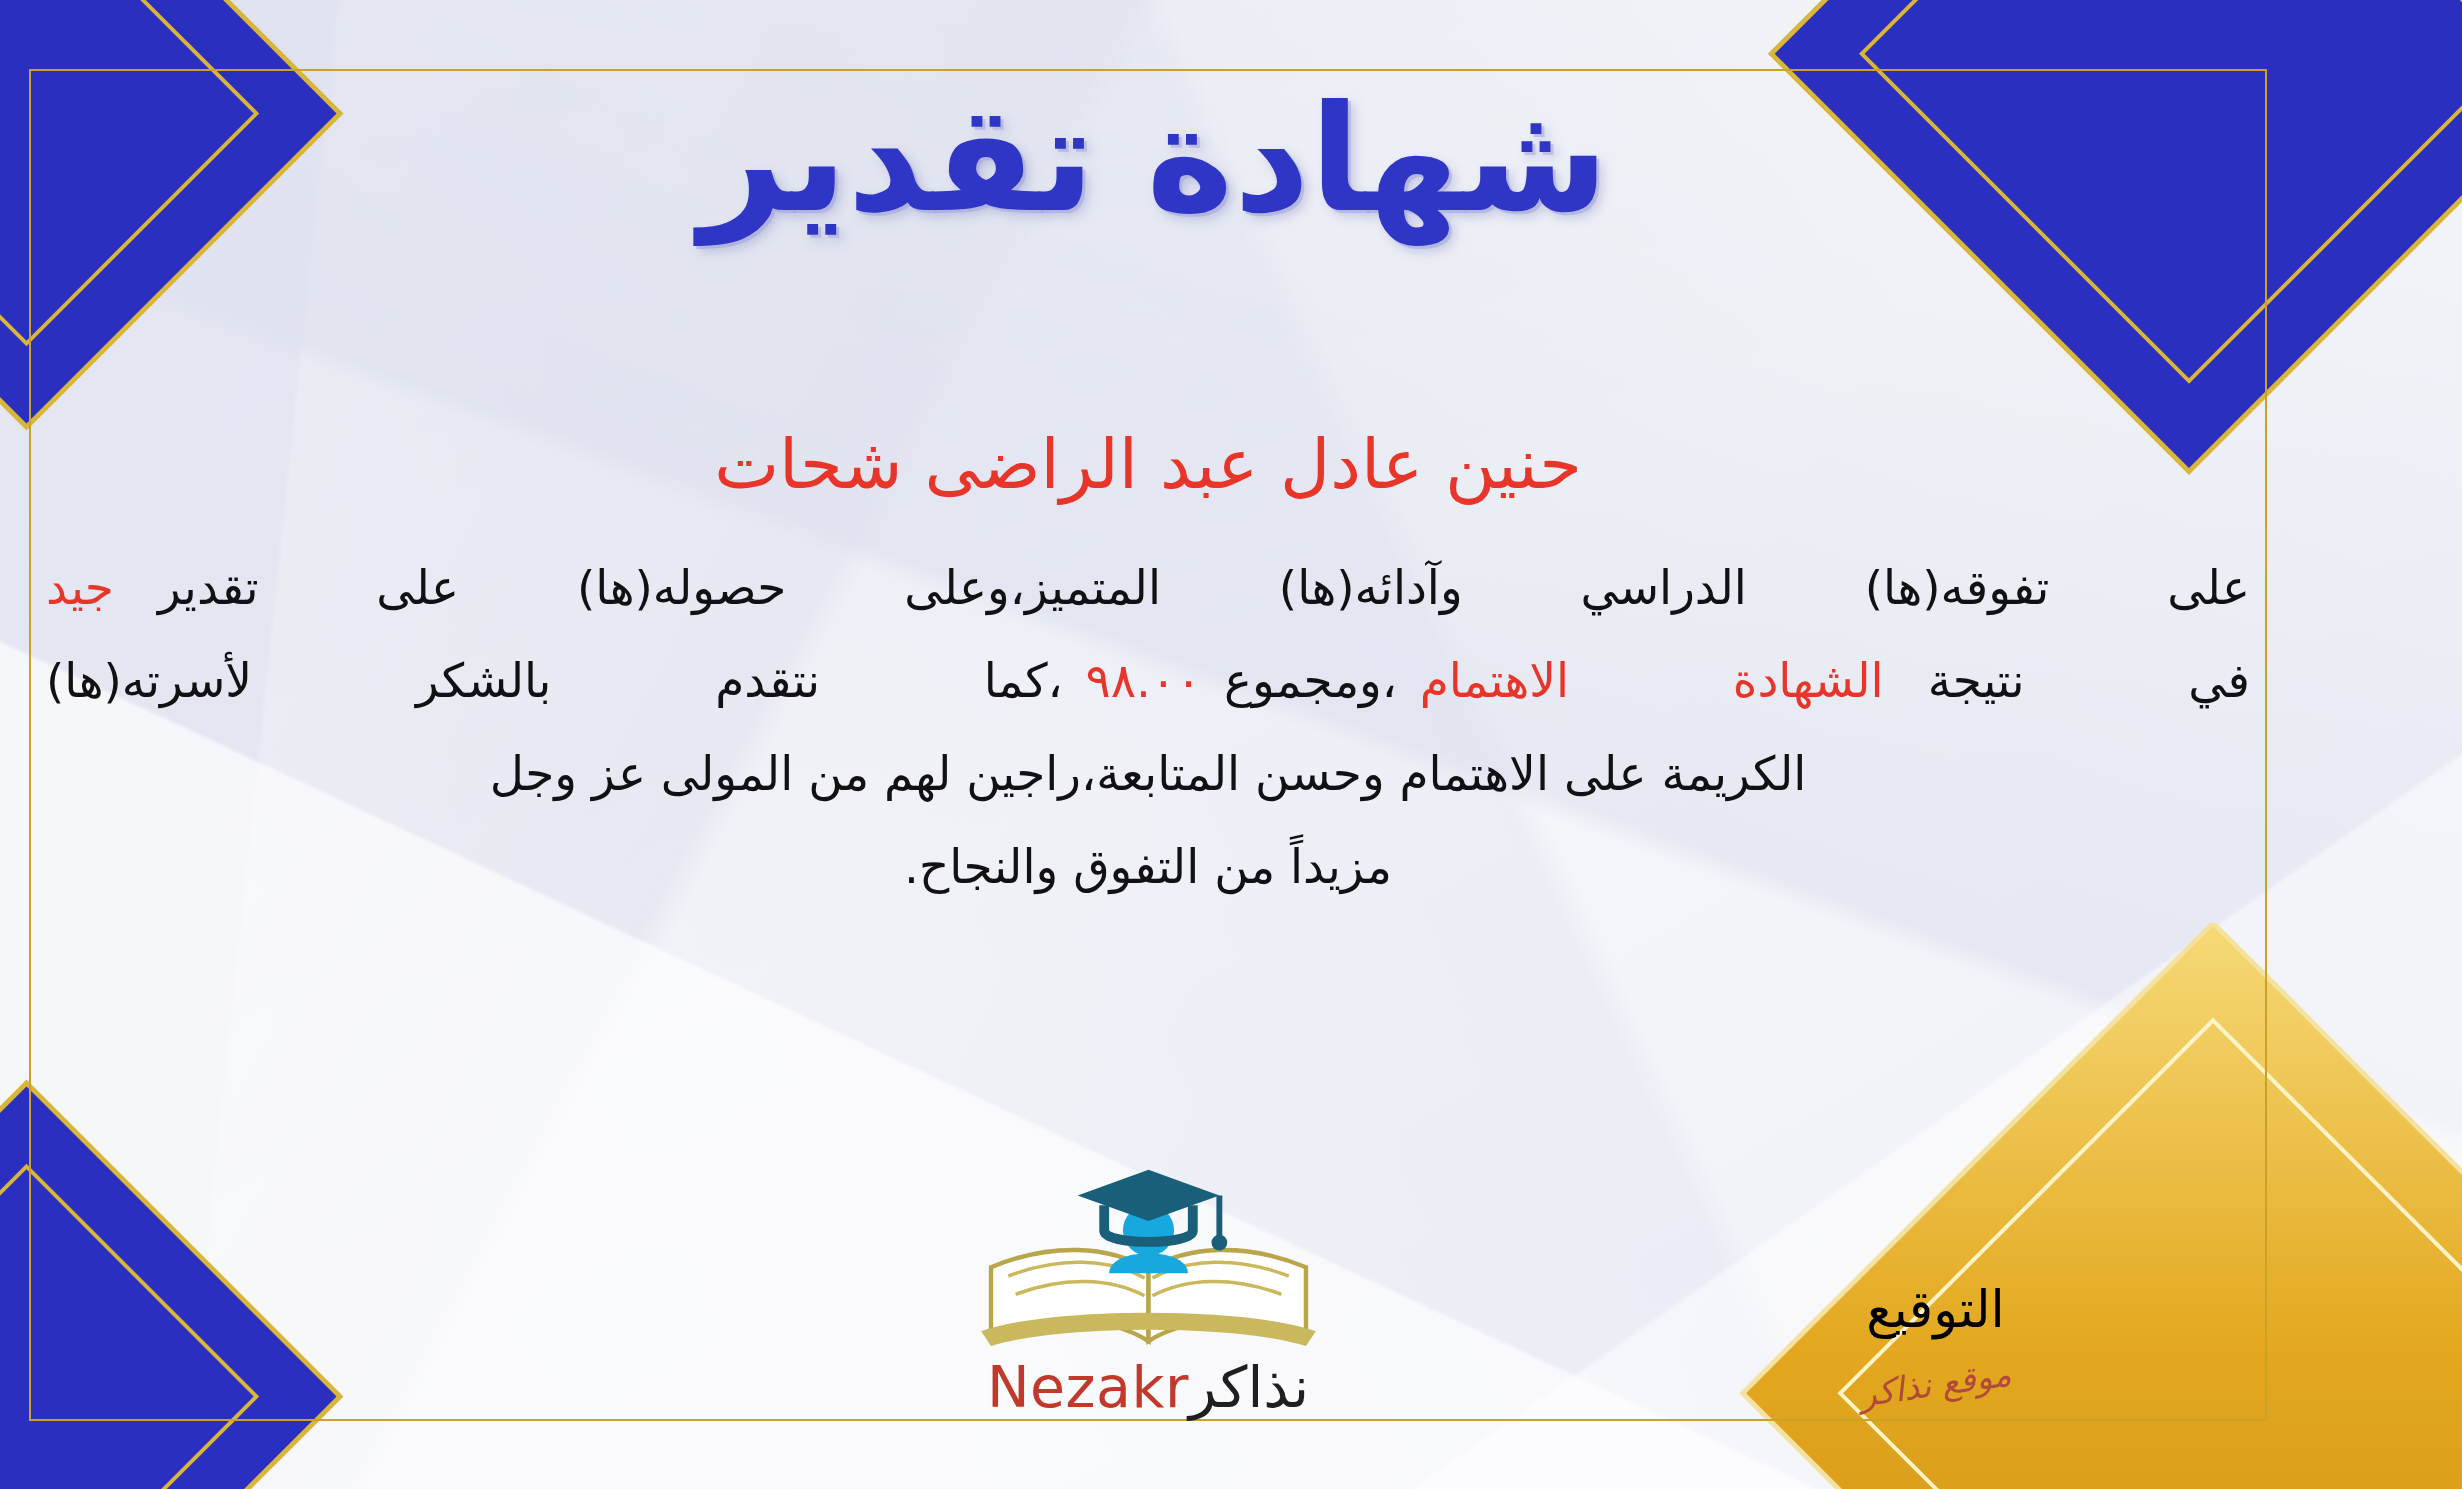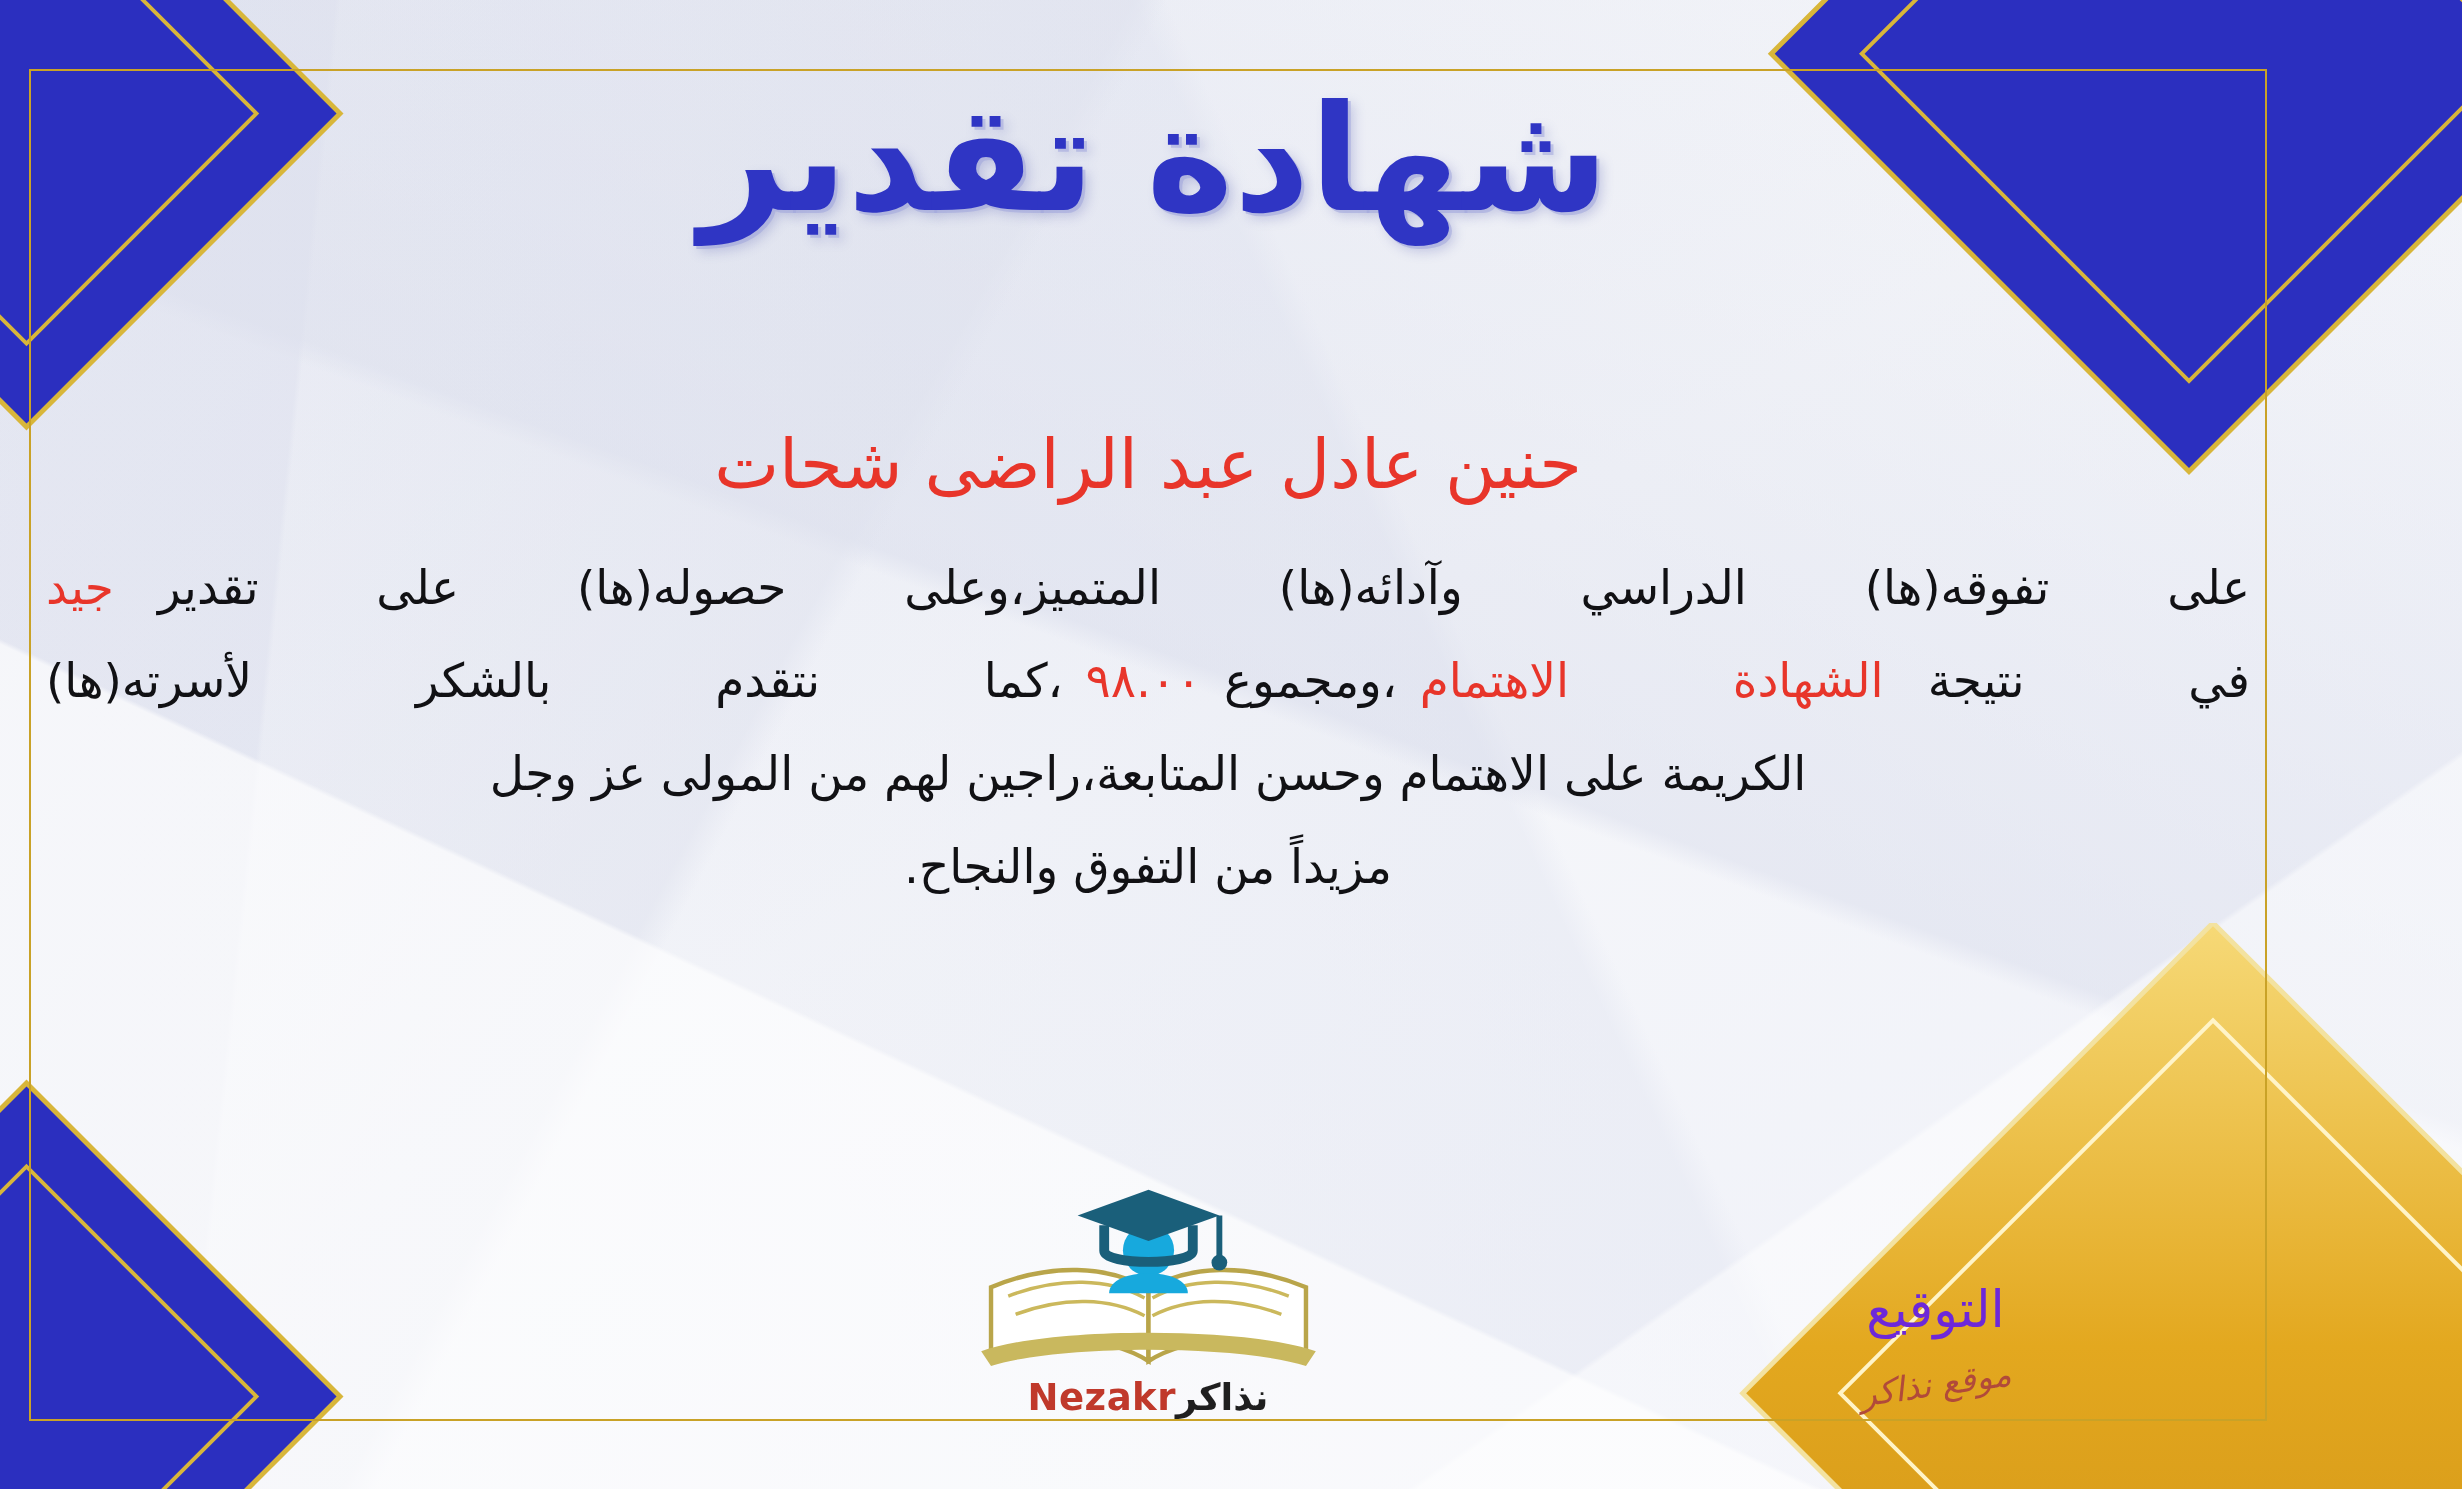--- a/index.html
+++ b/index.html
@@ -109,21 +109,21 @@
   
   .signature {
     position: absolute;
     right: 374px;
     bottom: 86px;
     text-align: center;
     width: 305px;
   }
   .signature-label {
     font-size: 51px;
-    color: #6d28d9;
+    color: #000000;
     margin-bottom: 24.6px;
   }
   .signature-script {
     font-family: "DejaVu Serif", "Liberation Serif", serif;
     font-size: 34px;
     color: #b14a3a;
     font-style: italic;
     transform: rotate(-8deg);
     display: inline-block;
   }
@@ -132,22 +132,22 @@
   .logo {
     position: absolute;
     left: 50%;
     transform: translateX(-50%);
     bottom: 74px;
     width: 443px;
     text-align: center;
   }
   .logo-mark { display: block; margin: 0 auto 3px auto; }
   .logo-text {
-    font-size: 37px;
-    font-weight: 700;
+    font-size: 57px;
+    font-weight: 400;
     letter-spacing: 0.5px;
     line-height: 1;
     white-space: nowrap;
   }
   .logo-text .lt-ar { color: #1f1f1f; }
   .logo-text .lt-red { color: #c0392b; }
 </style>
 </head>
 <body>
 

